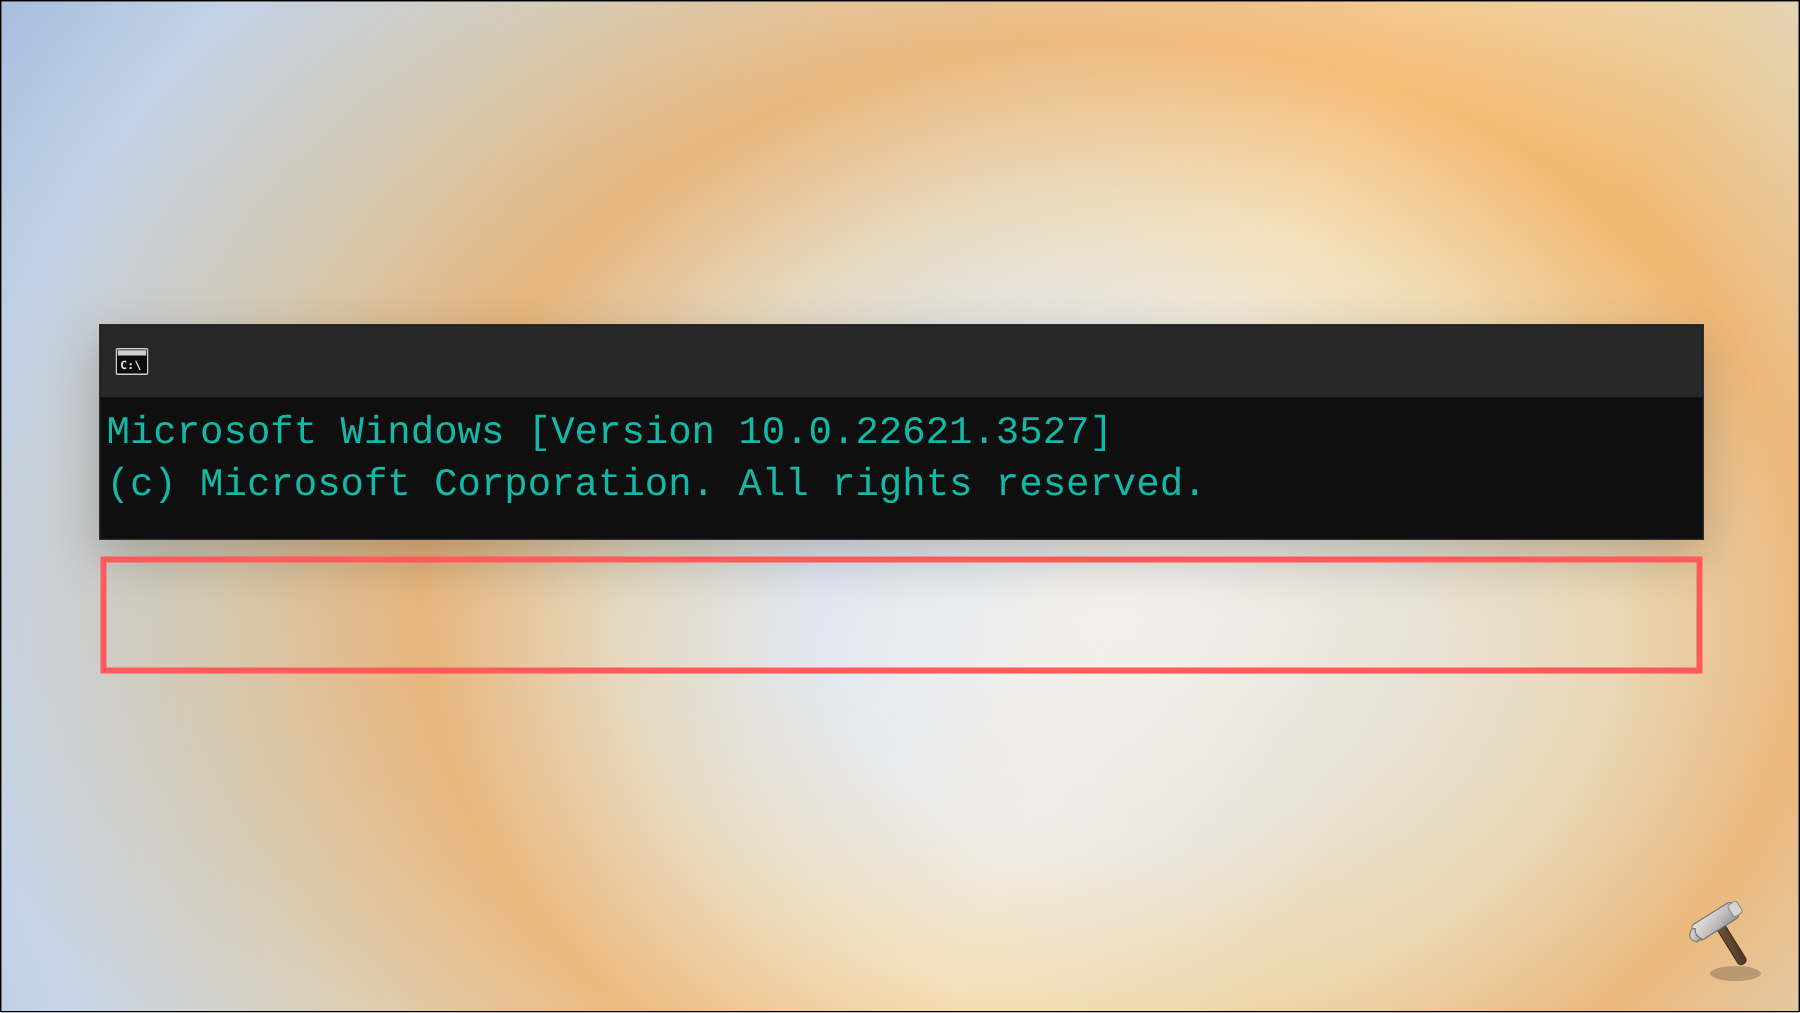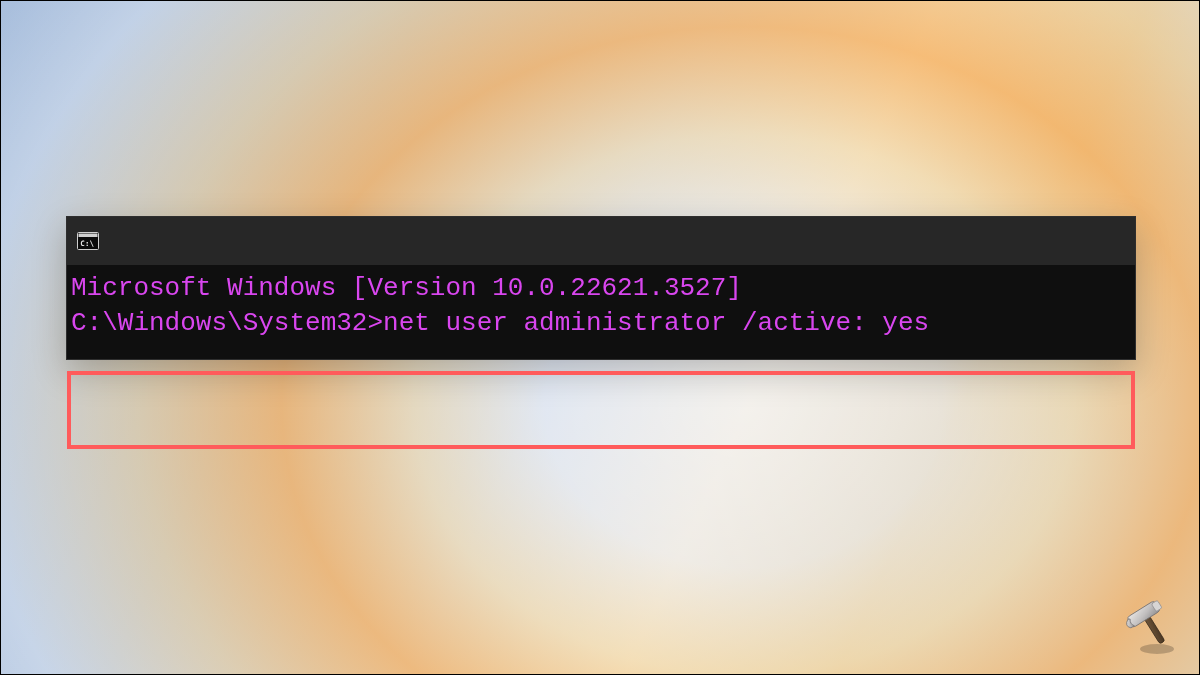--- a/index.html
+++ b/index.html
@@ -65,21 +65,21 @@
   .terminal-body {
     position: relative;
     padding: 6px 0 18px 0;
     background: #0f0f0f;
   }
 
   .term-line {
     font-family: Consolas, "Courier New", monospace;
     font-size: 26px;
     line-height: 1.35;
-    color: #d946ef;
+    color: #14b8a6;
     white-space: pre;
     padding: 0 4px;
   }
 
   .highlight-box {
     position: absolute;
     border: 4px solid #ff5b5b;
     pointer-events: none;
   }
 
@@ -102,22 +102,22 @@
     <div class="titlebar">
       <svg class="cmd-icon" viewBox="0 0 22 18">
         <rect x="0.5" y="0.5" width="21" height="17" rx="1" fill="#0b0b0b" stroke="#cfcfcf" stroke-width="1"></rect>
         <rect x="1.5" y="1.5" width="19" height="3.5" fill="#cfcfcf"></rect>
         <text x="3.2" y="14" font-family="Consolas, monospace" font-size="7.5" fill="#e6e6e6" font-weight="700">C:\</text>
       </svg>
     </div>
 
     <div class="terminal-body">
       <div class="term-line">Microsoft Windows [Version 10.0.22621.3527]</div>
+      <div class="term-line">(c) Microsoft Corporation. All rights reserved.</div>
       <div class="term-line"></div>
-      <div class="term-line"><span>C:\Windows\System32&gt;</span><span>net user administrator /active: yes</span></div>
 
       <div class="highlight-box" style="left:0px; top:106px; width:1068px; height:78px;"></div>
     </div>
 
   </div>
 
   <svg class="hammer" viewBox="0 0 64 64">
     <defs>
       <linearGradient id="metal" x1="0" y1="0" x2="1" y2="1">
         <stop offset="0%" stop-color="#e9e9ea"></stop>

